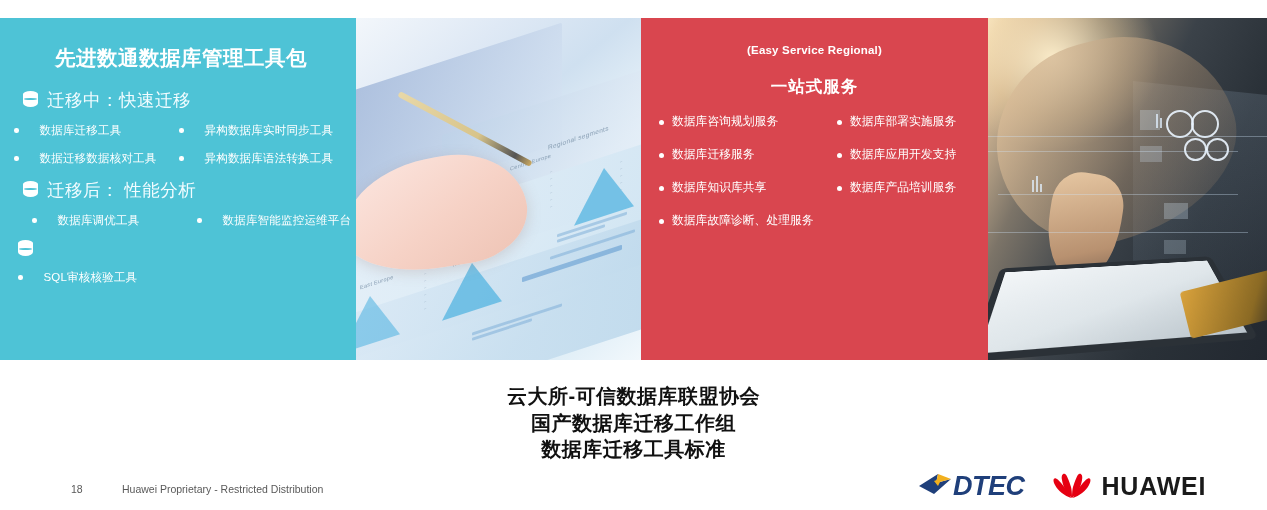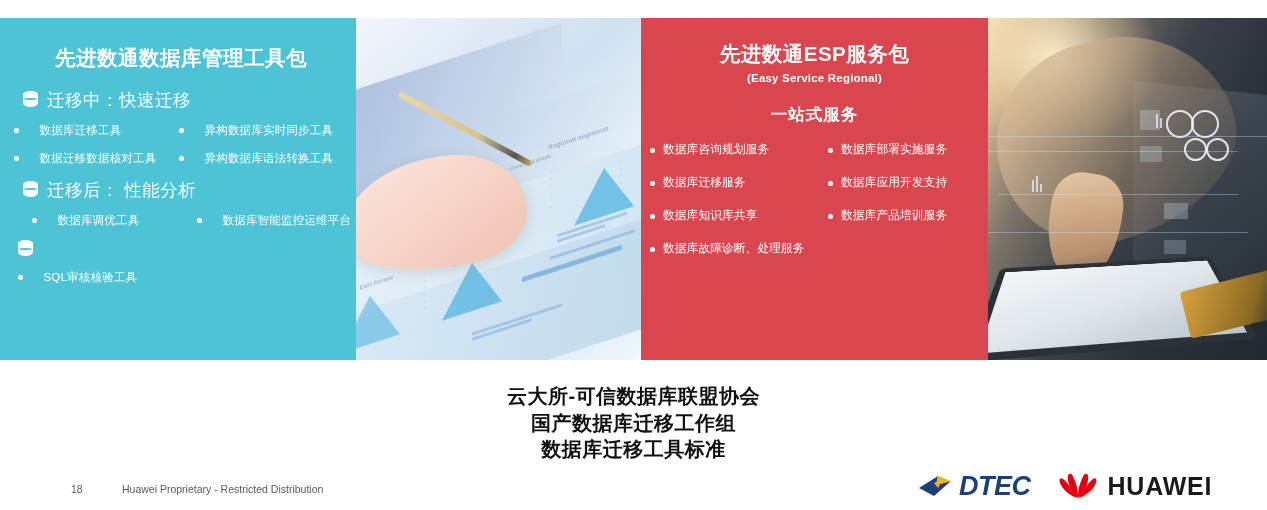--- a/index.html
+++ b/index.html
@@ -112,21 +112,21 @@
   }
 
   
   .red-panel {
     position: absolute; left: 641px; top: 0; width: 347px; height: 342px;
     background: #d9464f; color: #ffffff; padding-top: 22px;
   }
   .red-title { font-size: 20.5px; font-weight: bold; text-align: center; letter-spacing: .5px; white-space: nowrap; }
   .red-sub { font-size: 11.5px; font-weight: bold; text-align: center; margin-top: 4px; letter-spacing: .2px; }
   .red-section { font-size: 16.5px; font-weight: bold; text-align: center; margin-top: 20px; letter-spacing: 1px; }
-  .red-grid { display: grid; grid-template-columns: 178px 1fr; row-gap: 17px; margin-top: 16px; padding-left: 9px; }
+  .red-grid { display: grid; grid-template-columns: 178px 1fr; row-gap: 17px; margin-top: 16px; padding-left: 18px; }
   .red-bullet { display: flex; align-items: center; gap: 8px; font-size: 11.8px; white-space: nowrap; }
   .red-bullet .dot { width: 5px; height: 5px; border-radius: 50%; background: #ffffff; flex: 0 0 auto; }
 
   
   .photo-right {
     position: absolute; left: 988px; top: 0; width: 279px; height: 342px; overflow: hidden;
     background: linear-gradient(115deg, #f5e4c2 0%, #cbb190 11%, #7c7468 26%, #3b4249 48%, #2a3138 70%, #222830 100%);
   }
   .photo-right .glow {
     position: absolute; left: -40px; top: -50px; width: 210px; height: 180px;
@@ -181,21 +181,21 @@
   
   .footer-title {
     position: absolute; left: 0; top: 383px; width: 1267px;
     text-align: center; color: #111111;
     font-size: 20px; font-weight: bold; line-height: 26.5px; letter-spacing: .5px;
   }
   .page-num { position: absolute; left: 71px; top: 483px; font-size: 10.5px; color: #595959; }
   .proprietary { position: absolute; left: 122px; top: 483px; font-size: 10.5px; color: #595959; }
 
   .logos { position: absolute; left: 918px; top: 468px; width: 290px; height: 36px; display: flex; align-items: center; gap: 26px; }
-  .dtec { display: flex; align-items: center; gap: 7px; }
+  .dtec { display: flex; align-items: flex-start; gap: 1px; }
   .dtec-word { font-size: 27px; font-weight: bold; font-style: italic; color: #1f3f7a; letter-spacing: -0.5px; font-family: "Liberation Sans", sans-serif; }
   .huawei { display: flex; align-items: center; gap: 9px; }
   .huawei-word { font-size: 25px; font-weight: bold; color: #1a1a1a; letter-spacing: .8px; }
 </style>
 </head>
 <body>
 
 <div id="slide">
 
   <div class="band">
@@ -285,21 +285,20 @@
       <div class="lbl l4">East Europe</div>
       <div class="ticks t1">–<br>–<br>–<br>–<br>–<br>–</div>
       <div class="ticks t2">–<br>–<br>–<br>–<br>–<br>–</div>
       <div class="ticks t3">–<br>–<br>–<br>–<br>–<br>–</div>
       <div class="hand"></div>
       <div class="pen"></div>
     </div>
     <div class="sliver"></div>
 
     <div class="red-panel">
-      <div class="red-title">先进数通ESP服务包</div>
       <div class="red-sub">(Easy Service Regional)</div>
       <div class="red-section">一站式服务</div>
       <div class="red-grid">
         <div class="red-bullet">
             <span class="dot"></span>
             <span>数据库咨询规划服务</span>
           </div>
         <div class="red-bullet">
             <span class="dot"></span>
             <span>数据库部署实施服务</span>

